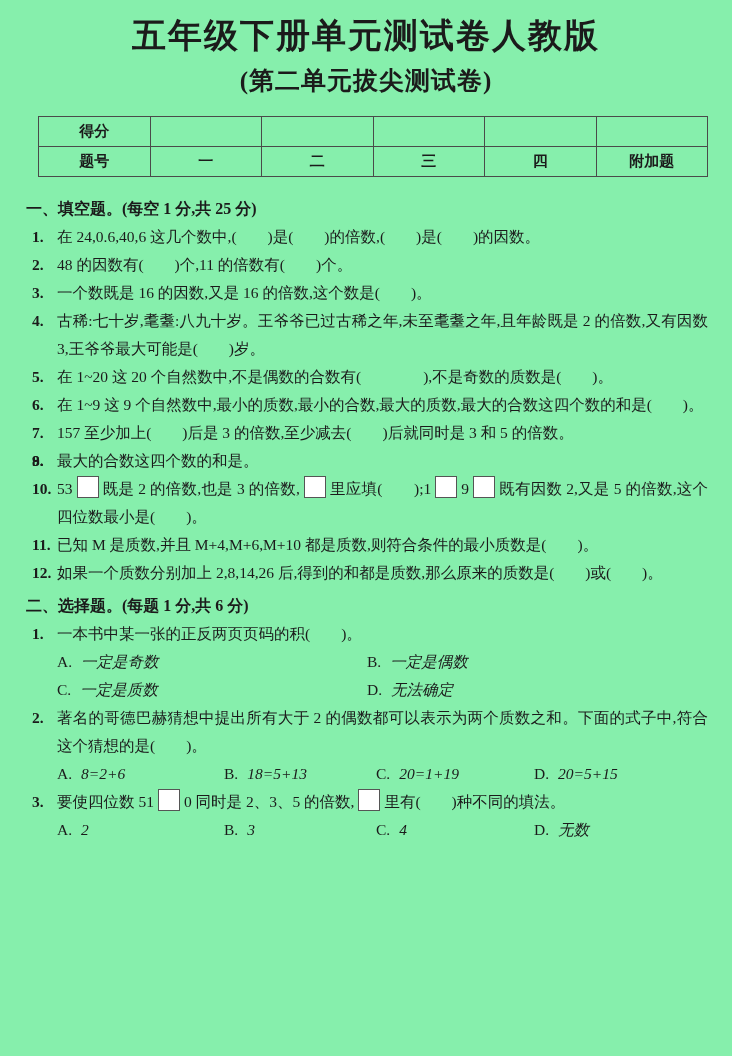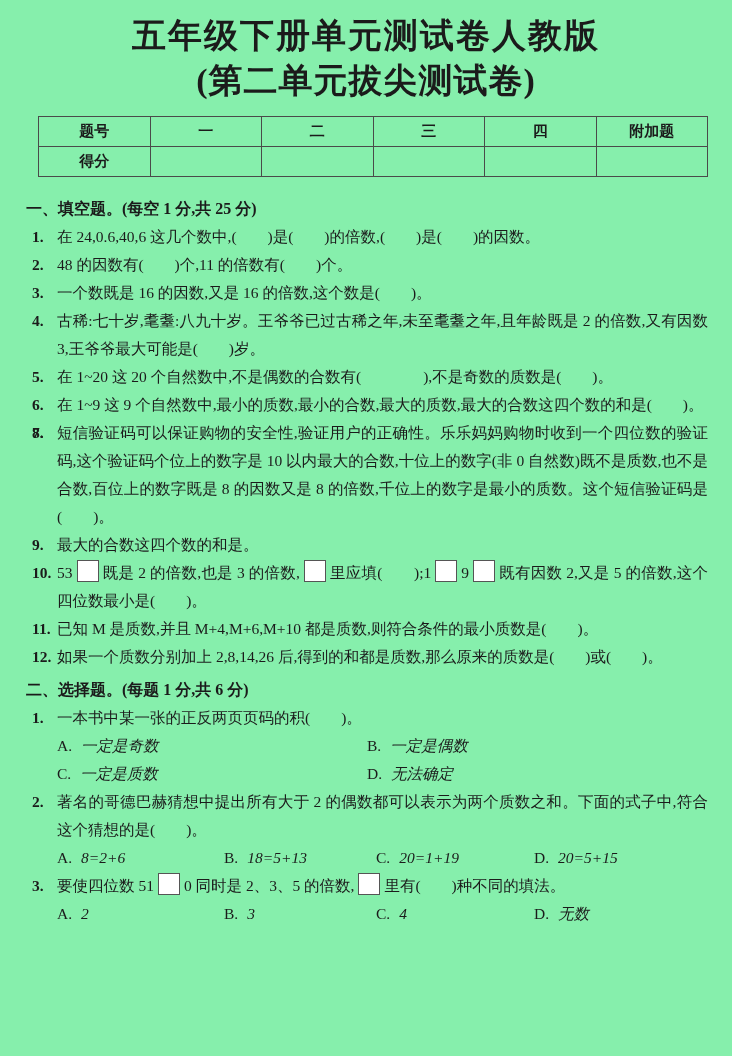--- a/index.html
+++ b/index.html
@@ -7,21 +7,21 @@
     width:732px;height:1056px;margin:0 auto;background:#86efac;
     font-family:Liberation Serif, serif;color:#1b1b1b;
     overflow:hidden;position:relative;
   }
   .title{
     margin:0;padding-top:14px;text-align:center;
     font-size:34px;line-height:44px;font-weight:bold;letter-spacing:2px;
   }
   .subtitle{
     margin:4px 0 8px;text-align:center;
-    font-size:34px;line-height:38px;font-weight:bold;letter-spacing:1px;
+    font-size:25px;line-height:38px;font-weight:bold;letter-spacing:1px;
   }
   table.score{
     border-collapse:collapse;table-layout:fixed;
     margin:16px 0 0 38px;width:670px;
   }
   table.score td{
     border:1px solid #4a4a4a;height:29px;text-align:center;
     font-size:15px;font-weight:bold;padding:0;
   }
   .content{
@@ -50,35 +50,35 @@
 <body>
 
 <div class="page">
 
   <h1 class="title">五年级下册单元测试卷人教版</h1>
   <h2 class="subtitle">(第二单元拔尖测试卷)</h2>
 
   <table class="score">
     <tbody>
       <tr>
+        <td>得分</td>
+        <td></td>
+        <td></td>
+        <td></td>
+        <td></td>
+        <td></td>
+      </tr>
+      <tr>
         <td>题号</td>
         <td>一</td>
         <td>二</td>
         <td>三</td>
         <td>四</td>
         <td>附加题</td>
       </tr>
-      <tr>
-        <td>得分</td>
-        <td></td>
-        <td></td>
-        <td></td>
-        <td></td>
-        <td></td>
-      </tr>
     </tbody>
   </table>
 
   <div class="content">
 
     <div class="sec-heading">一、填空题。(每空 1 分,共 25 分)</div>
 
     <div class="q">
       <span class="qnum">1.</span>
       <span class="qtext">在 24,0.6,40,6 这几个数中,(　　)是(　　)的倍数,(　　)是(　　)的因数。</span>
@@ -98,24 +98,24 @@
     <div class="q">
       <span class="qnum">5.</span>
       <span class="qtext">在 1~20 这 20 个自然数中,不是偶数的合数有(　　　　),不是奇数的质数是(　　)。</span>
     </div>
     <div class="q">
       <span class="qnum">6.</span>
       <span class="qtext">在 1~9 这 9 个自然数中,最小的质数,最小的合数,最大的质数,最大的合数这四个数的和是(　　)。</span>
     </div>
     <div class="q">
       <span class="qnum">7.</span>
+      <span class="qtext">157 至少加上(　　)后是 3 的倍数,至少减去(　　)后就同时是 3 和 5 的倍数。</span>
     </div>
     <div class="q">
       <span class="qnum">8.</span>
-      <span class="qtext">短信验证码可以保证购物的安全性,验证用户的正确性。乐乐妈妈购物时收到一个四位数的验证码,这个验证码个位上的数字是 10 以内最大的合数,十位上的数字(非 0 自然数)既不是质数,也不是合数,百位上的数字既是 8 的因数又是 8 的倍数,千位上的数字是最小的质数。这个短信验证码是(　　)。</span>
     </div>
     <div class="q">
       <span class="qnum">9.</span>
       <span class="qtext">最大的合数这四个数的和是。</span>
     </div>
     <div class="q">
       <span class="qnum">10.</span>
       <span class="qtext">53<span class="sq"></span>既是 2 的倍数,也是 3 的倍数,<span class="sq"></span>里应填(　　);1<span class="sq"></span>9<span class="sq"></span>既有因数 2,又是 5 的倍数,这个四位数最小是(　　)。</span>
     </div>
     <div class="q">

